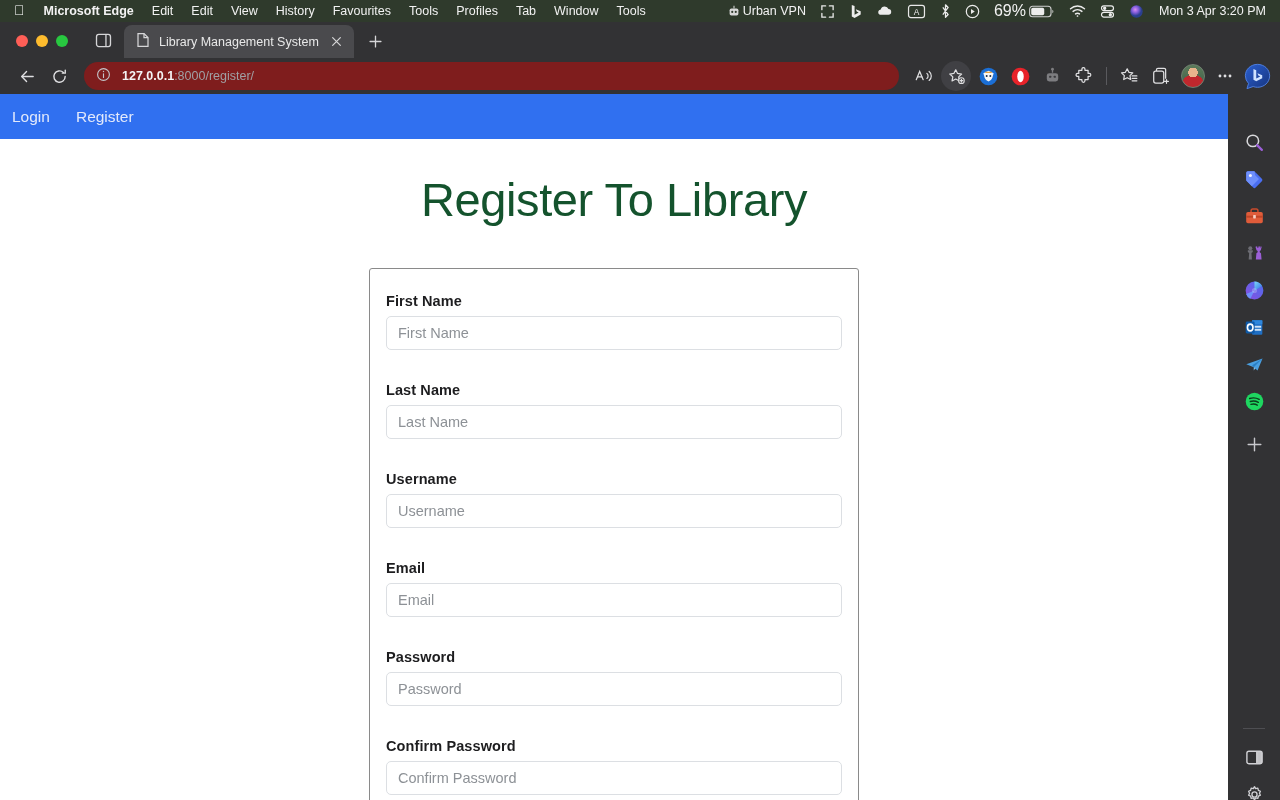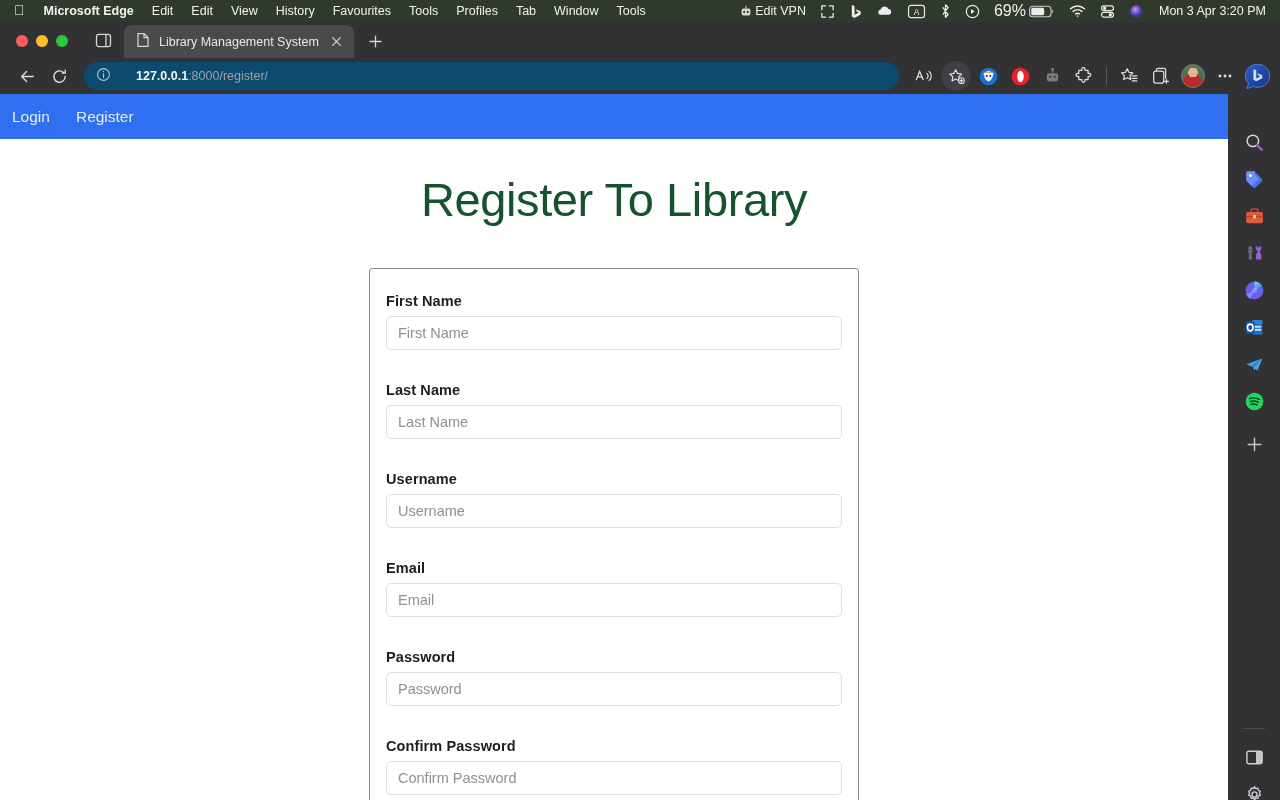--- a/index.html
+++ b/index.html
@@ -81,25 +81,25 @@
   }
   .nav-btn {
     width: 30px; height: 30px; border-radius: 50%;
     display:flex; align-items:center; justify-content:center;
     flex: 0 0 auto;
   }
   #omnibox {
     flex: 1 1 auto;
     height: 28px;
     margin: 0 8px;
-    background: #0c4a6e;
+    background: #7f1d1d;
     border-radius: 14px;
     display: flex; align-items: center;
     padding: 0 10px 0 12px;
-    gap: 25px;
+    gap: 11px;
     min-width: 0;
   }
   .url-text { font-size: 12.5px; color: #a0a0a4; white-space: nowrap; overflow:hidden; text-overflow: ellipsis;}
   .url-host { color: #f4f4f5; font-weight: bold; }
   .tb-icon {
     width: 30px; height: 30px; border-radius: 50%;
     display:flex; align-items:center; justify-content:center;
     flex: 0 0 auto;
   }
   .tb-icon.pill-group { background: #404044; border-radius: 15px; }
@@ -241,21 +241,21 @@
   <div class="menu-right">
     <span class="tray">
       <span>
         <svg width="14" height="14" viewBox="0 0 16 16">
             <rect x="3" y="5" width="10" height="8" rx="2" fill="#d8d8d8"></rect>
             <circle cx="6" cy="9" r="1.2" fill="#2f3a2c"></circle>
             <circle cx="10" cy="9" r="1.2" fill="#2f3a2c"></circle>
             <rect x="7.4" y="2" width="1.2" height="3" fill="#d8d8d8"></rect>
           </svg>
       </span>
-      <span class="vpn-label">Edit VPN</span>
+      <span class="vpn-label">Urban VPN</span>
     </span>
     <span class="tray">
       <svg width="15" height="15" viewBox="0 0 16 16" fill="none" stroke="#e9e9e9" stroke-width="1.4" stroke-linecap="round">
         <path d="M2 6V2h4"></path>
           <path d="M14 6V2h-4"></path>
           <path d="M2 10v4h4"></path>
           <path d="M14 10v4h-4"></path>
       </svg>
     </span>
     <span class="tray">

